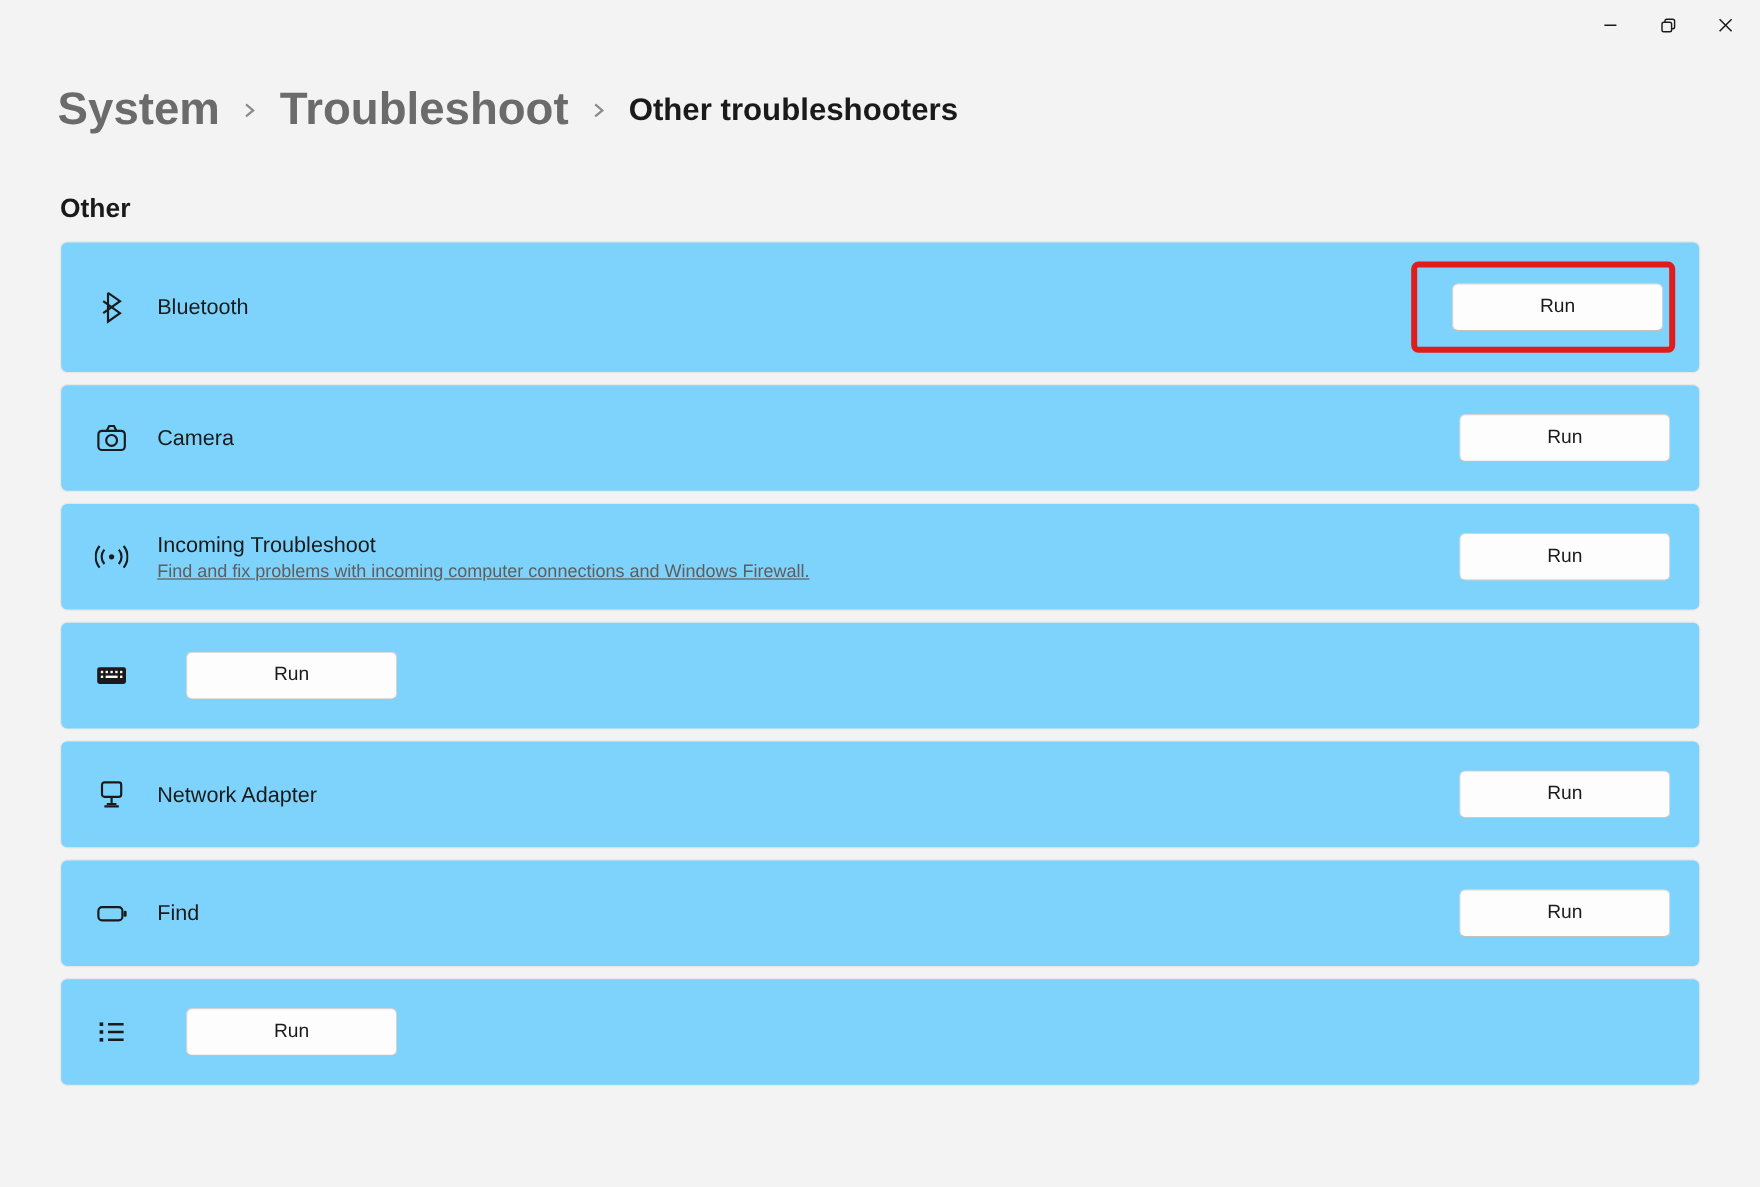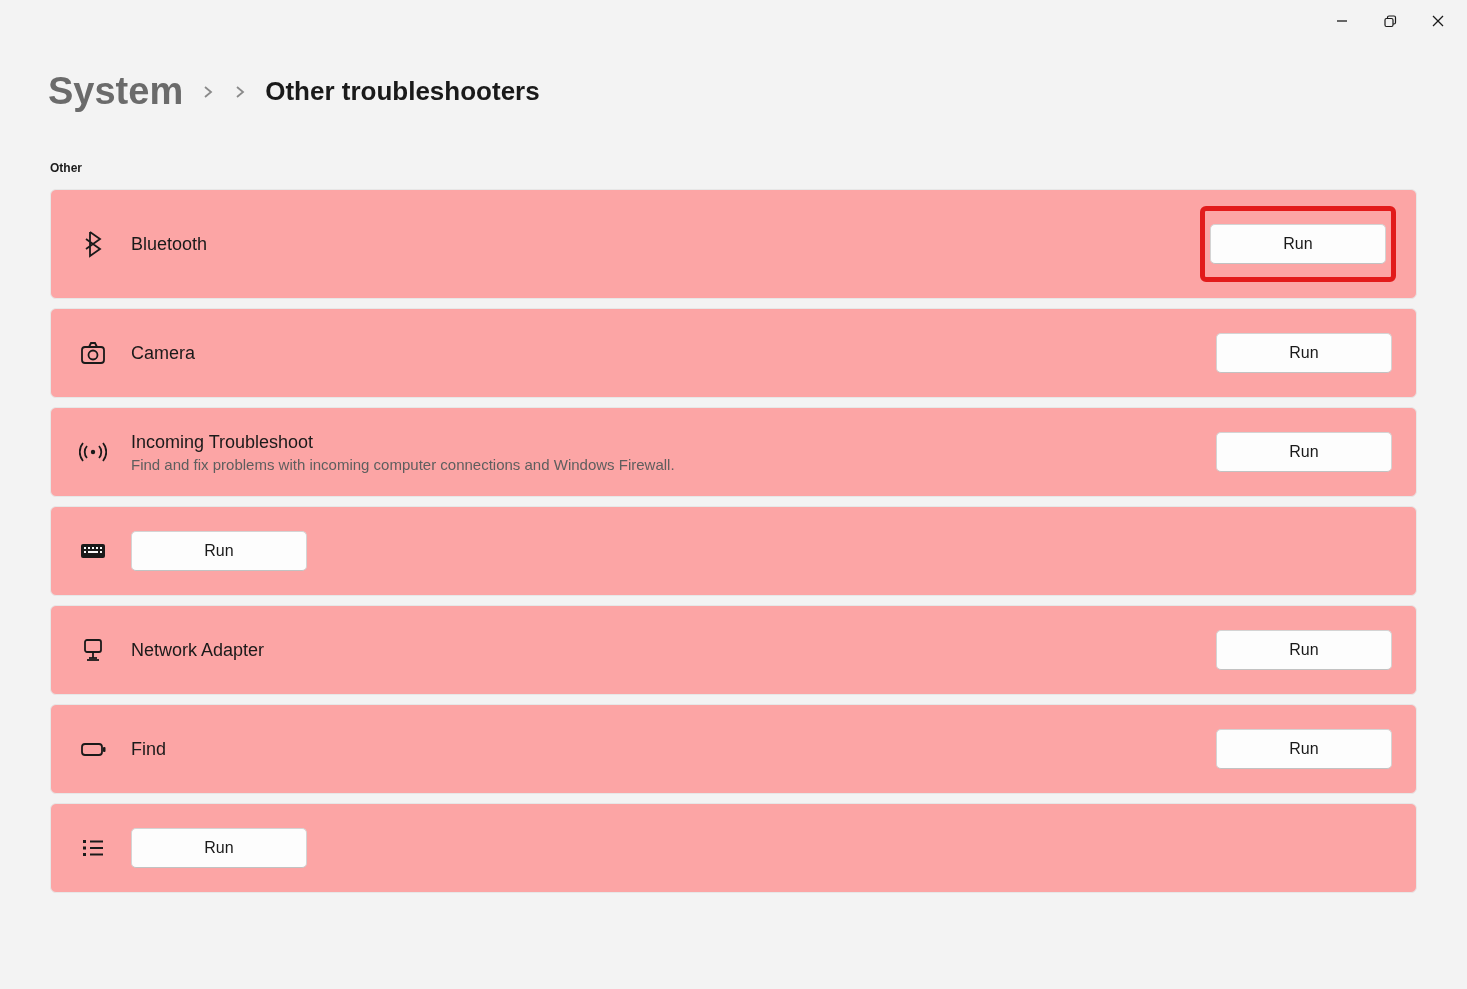--- a/index.html
+++ b/index.html
@@ -44,32 +44,32 @@
     .breadcrumb-current {
       font-size: 26px;
       font-weight: 600;
       color: #1a1a1a;
     }
     .chevron {
       font-size: 22px;
       color: #8a8a8a;
     }
     .section-header {
-      font-size: 12px;
+      font-size: 22px;
       font-weight: 600;
       padding: 18px 0 14px 50px;
     }
     .list {
       display: flex;
       flex-direction: column;
       gap: 9px;
       padding: 0 50px 0 50px;
     }
     .list-row {
-      background: #fca5a5;
+      background: #7dd3fc;
       border: 1px solid #e7e7e7;
       border-radius: 6px;
       padding: 20px 24px 20px 28px;
       display: flex;
       align-items: center;
       min-height: 90px;
     }
     .list-row.highlighted-run .run-btn-wrap {
       outline: 5px solid #e21b1b;
       outline-offset: -1px;
@@ -92,35 +92,37 @@
       flex-direction: column;
       gap: 3px;
     }
     .row-title {
       font-size: 18px;
       color: #1a1a1a;
     }
     .row-desc {
       font-size: 15px;
       color: #5e5e5e;
+      text-decoration: underline;
     }
     .run-btn-wrap {
       flex-shrink: 0;
     }
     .run-btn {
       background: #fdfdfd;
       border: 1px solid #d4d4d4;
       border-bottom-color: #c2c2c2;
       border-radius: 5px;
       width: 176px;
       height: 40px;
       font-size: 16px;
       font-family: inherit;
       cursor: pointer;
       color: #1a1a1a;
+      margin-left: 24px;
     }
     svg { display: block; }
   </style>
 </head>
 <body>
 
 <div class="window-controls">
   <span class="win-ctl">
     <svg width="12" height="12" viewBox="0 0 12 12">
         <line x1="1" y1="6" x2="11" y2="6" stroke="#1a1a1a" stroke-width="1.3"></line>
@@ -140,20 +142,21 @@
   </span>
 </div>
 
 <div class="breadcrumb">
   <span class="breadcrumb-item">System</span>
   <span class="chevron">
     <svg width="14" height="14" viewBox="0 0 14 14">
         <polyline points="4,2 10,7 4,12" fill="none" stroke="#8a8a8a" stroke-width="1.8"></polyline>
       </svg>
   </span>
+  <span class="breadcrumb-item">Troubleshoot</span>
   <span class="chevron">
     <svg width="14" height="14" viewBox="0 0 14 14">
         <polyline points="4,2 10,7 4,12" fill="none" stroke="#8a8a8a" stroke-width="1.8"></polyline>
       </svg>
   </span>
   <span class="breadcrumb-current">Other troubleshooters</span>
 </div>
 
 <div class="section-header">Other</div>
 

